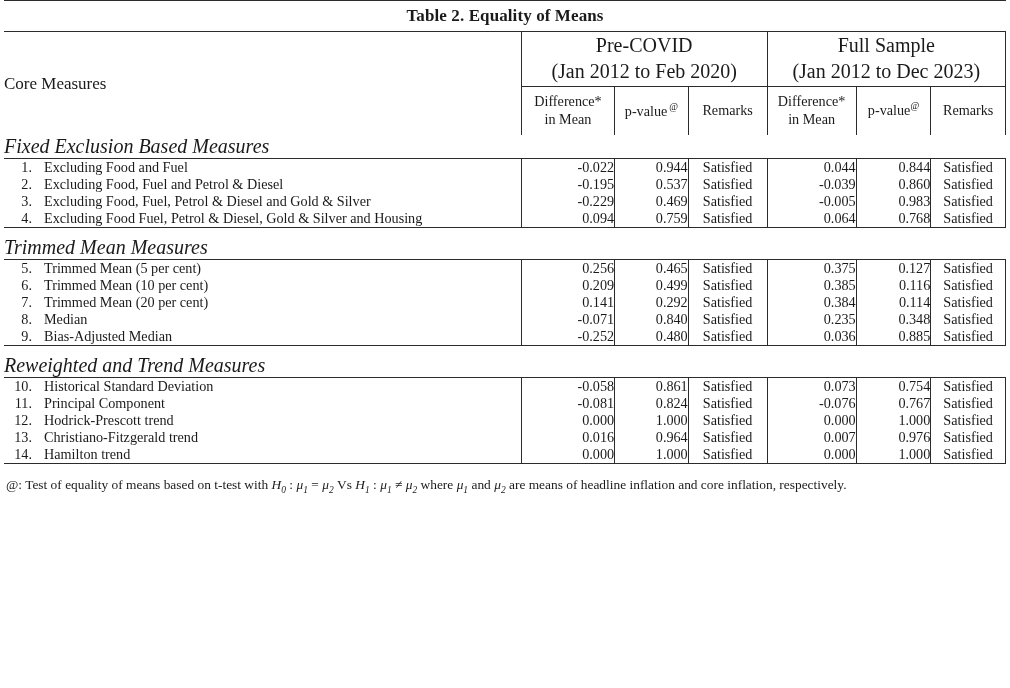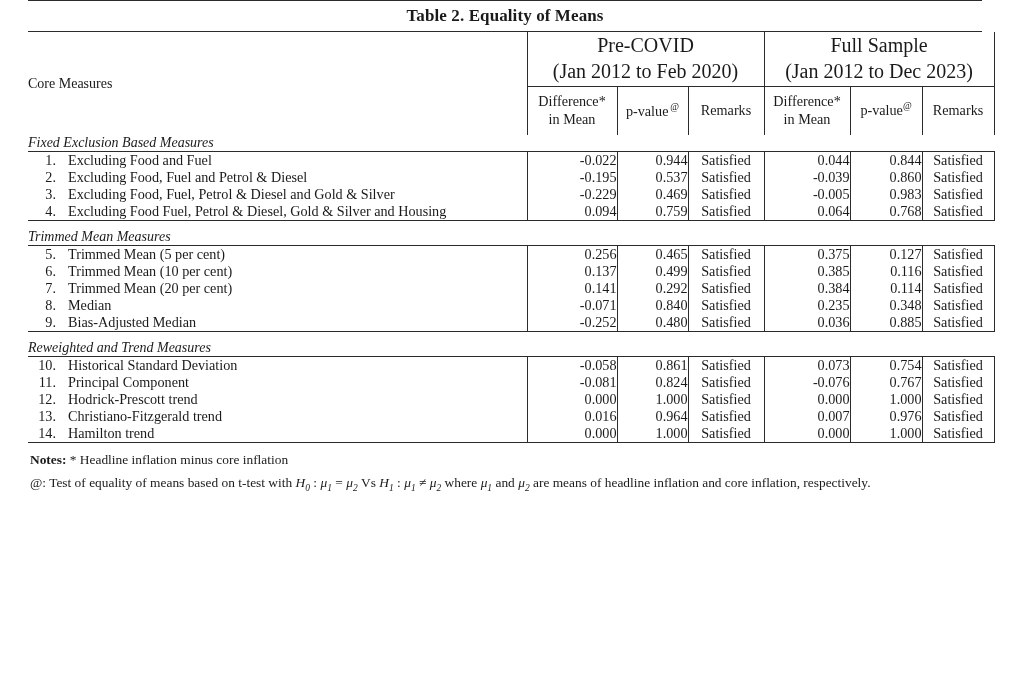--- a/index.html
+++ b/index.html
@@ -12,21 +12,21 @@
     height: 688px;
     font-family: "Liberation Serif", "DejaVu Serif", serif;
     color: #1a1a1a;
     overflow: hidden;
   }
   .page {
     position: relative;
     width: 1010px;
     height: 688px;
     box-sizing: border-box;
-    padding: 0 28px;
+    padding: 0 4px;
   }
 
   
   .rule {
     height: 0;
     border-top: 1.4px solid #2b2b2b;
     width: 100%;
   }
 
   
@@ -78,36 +78,36 @@
   }
   .hdr-sub {
     text-align: center;
     font-weight: bold;
     font-size: 14.2px;
     line-height: 1.25;
     height: 48px;
     padding: 3px 3px;
   }
   .core-measures {
-    font-size: 14px;
+    font-size: 17px;
     padding-left: 6px;
     vertical-align: top;
     padding-top: 8px;
   }
   sup.at {
     font-size: 9.5px;
     vertical-align: super;
     line-height: 0;
   }
 
   
   .section-hdr {
     font-style: italic;
     font-weight: bold;
-    font-size: 14px;
+    font-size: 20px;
     padding: 7px 0 6px 6px;
     height: 16px;
   }
   .spacer-row td { height: 8px; }
 
   
   .row-label {
     padding: 2.5px 0 2.5px 6px;
     white-space: nowrap;
     font-family: Liberation Serif, serif;
@@ -260,21 +260,21 @@
           <td class="row-label"><span class="row-num">5.</span><span class="row-text">Trimmed Mean (5 per cent)</span></td>
           <td class="num vl vr">0.256</td>
           <td class="num vr">0.465</td>
           <td class="rem vr">Satisfied</td>
           <td class="num vr">0.375</td>
           <td class="num vr">0.127</td>
           <td class="rem vr">Satisfied</td>
         </tr>
         <tr>
           <td class="row-label"><span class="row-num">6.</span><span class="row-text">Trimmed Mean (10 per cent)</span></td>
-          <td class="num vl vr">0.137</td>
+          <td class="num vl vr">0.209</td>
           <td class="num vr">0.499</td>
           <td class="rem vr">Satisfied</td>
           <td class="num vr">0.385</td>
           <td class="num vr">0.116</td>
           <td class="rem vr">Satisfied</td>
         </tr>
         <tr>
           <td class="row-label"><span class="row-num">7.</span><span class="row-text">Trimmed Mean (20 per cent)</span></td>
           <td class="num vl vr">0.141</td>
           <td class="num vr">0.292</td>
@@ -349,24 +349,20 @@
           <td class="num vr">1.000</td>
           <td class="rem vr">Satisfied</td>
           <td class="num vr">0.000</td>
           <td class="num vr">1.000</td>
           <td class="rem vr">Satisfied</td>
         </tr>
       </tbody>
   </table>
 
   <div class="notes">
-    <p>
-      <span class="lbl">Notes:</span>
-      <span>* Headline inflation minus core inflation</span>
-    </p>
     <p class="mathline">
       <span>@: Test of equality of means based on t-test with</span>
       <span class="mi">H</span><span class="msub">0</span>
       <span>:</span>
       <span class="mi">μ</span><span class="msub">1</span>
       <span>=</span>
       <span class="mi">μ</span><span class="msub">2</span>
       <span>Vs</span>
       <span class="mi">H</span><span class="msub">1</span>
       <span>:</span>

